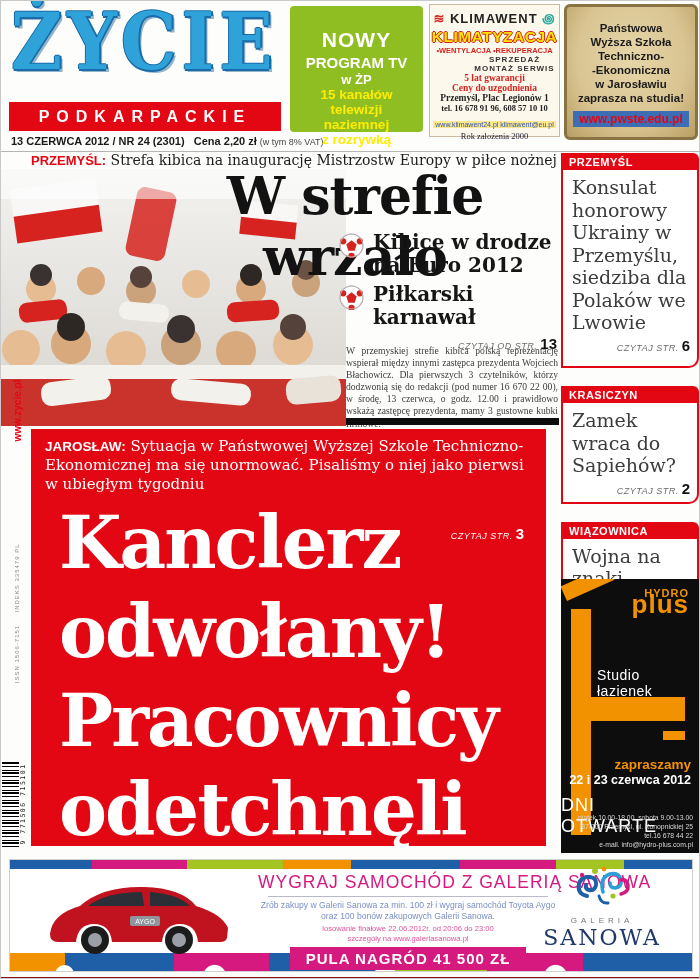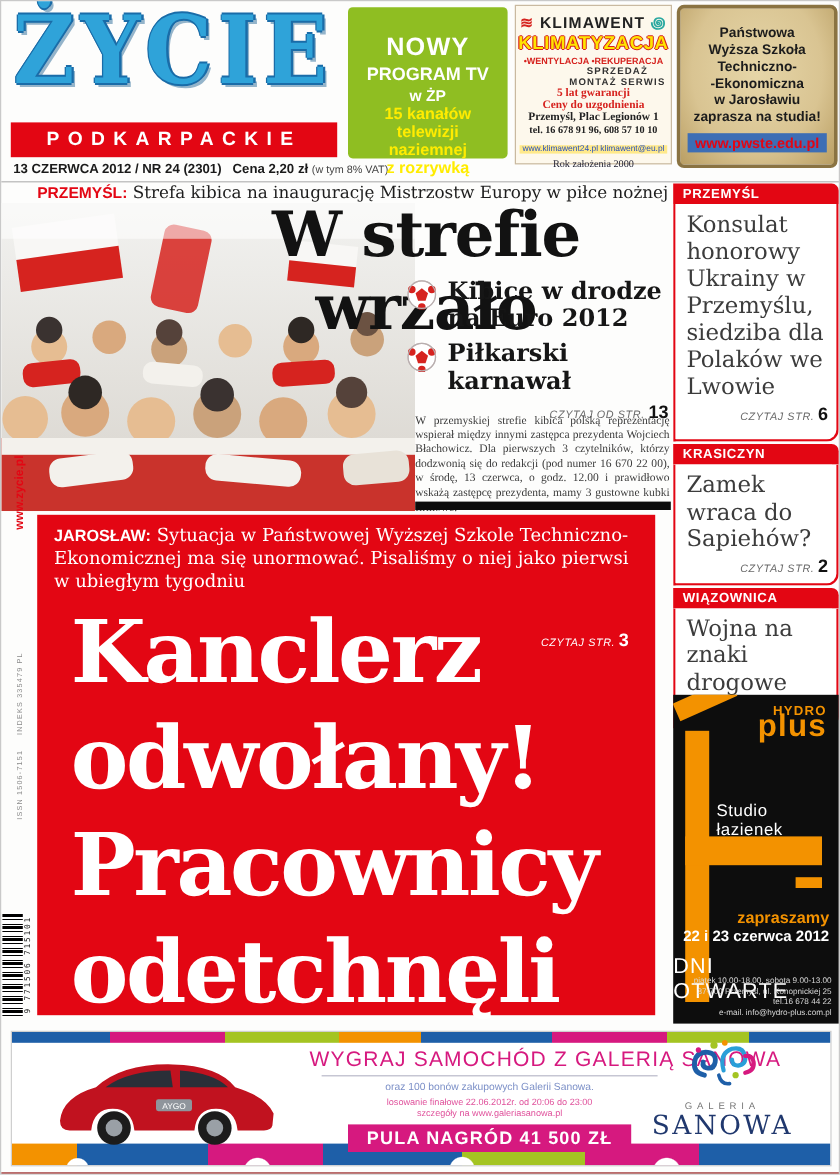--- a/index.html
+++ b/index.html
@@ -83,21 +83,21 @@
   #v-index{left:-26px;top:574px;width:84px;color:#8a8a8a;font-size:6px;letter-spacing:1px;}
   #v-issn{left:-26px;top:650px;width:84px;color:#8a8a8a;font-size:6px;letter-spacing:1px;}
   #barcode-wrap{left:-31px;top:788px;width:94px;height:30px;display:flex;flex-direction:column;align-items:center;}
   #barcode-bars{width:86px;height:17px;
      background:repeating-linear-gradient(90deg,#000 0 1px,#fff 1px 3px,#000 3px 5px,#fff 5px 6px,#000 6px 7px,#fff 7px 10px);}
   #barcode-digits{font-family:"DejaVu Sans Mono",monospace;font-size:6.5px;color:#111;letter-spacing:1.5px;}
   #barcode-issue{position:absolute;right:-4px;top:-7px;font-size:7px;font-weight:bold;color:#111;letter-spacing:2px;}
 
   
   #sidebar{left:560px;top:152px;width:138px;display:flex;flex-direction:column;}
-  .side-item{margin-bottom:2px;}
+  .side-item{margin-bottom:18px;}
   .side-tab{background:#e30613;color:#fff;font-weight:bold;font-size:11px;letter-spacing:.5px;
      padding:3px 8px 2px;border-radius:0 6px 0 0;}
   .side-box{border:2px solid #e30613;border-top:none;background:#fff;padding:6px 7px 4px 9px;
      border-radius:0 0 10px 0;}
   .side-title{font-family:"DejaVu Serif",serif;font-size:19px;line-height:22.5px;color:#3c3c3c;}
   .side-read{text-align:right;margin-top:3px;}
 
   
   #ad-hydro{left:560px;top:578px;width:138px;height:274px;background:#0d0d0d;overflow:hidden;}
   #hydro-vbar{position:absolute;left:10px;top:30px;width:20px;height:226px;background:#f39200;}
@@ -364,20 +364,21 @@
           <circle cx="57" cy="68" r="7" fill="#9aa0a6"></circle>
         <circle cx="141" cy="68" r="14" fill="#1c1c1c"></circle>
           <circle cx="141" cy="68" r="7" fill="#9aa0a6"></circle>
         <rect x="92" y="44" width="30" height="10" rx="2" fill="#8f959c"></rect>
         <text x="107" y="52" text-anchor="middle" font-size="7" font-family="Liberation Sans, sans-serif" fill="#fff">AYGO</text>
       </svg>
     </div>
     <div id="sanowa-center">
       <div id="sanowa-title">WYGRAJ SAMOCHÓD Z GALERIĄ SANOWA</div>
       <div id="sanowa-div"></div>
+      <div class="sanowa-blue">Zrób zakupy w Galerii Sanowa za min. 100 zł i wygraj samochód Toyota Aygo</div>
       <div class="sanowa-blue">oraz 100 bonów zakupowych Galerii Sanowa.</div>
       <div class="sanowa-pink" style="margin-top:3px">losowanie finałowe 22.06.2012r. od 20:06 do 23:00</div>
       <div class="sanowa-pink">szczegóły na www.galeriasanowa.pl</div>
       <div id="sanowa-prize">PULA NAGRÓD 41 500 ZŁ</div>
     </div>
     <div id="sanowa-logo">
       <svg width="58" height="44" viewBox="0 0 58 44">
         <path d="M14 30 Q4 28 6 18 Q8 10 17 11 Q24 12 23 19 Q22 25 16 24 Q12 23 13 19" fill="none" stroke="#1e5fa8" stroke-width="4" stroke-linecap="round"></path>
         <path d="M30 26 Q26 12 37 8 Q46 6 48 14 Q49 21 42 22 Q37 22 37 17" fill="none" stroke="#2a9fd8" stroke-width="3.5" stroke-linecap="round"></path>
         <path d="M48 28 Q56 26 55 19 Q54 13 48 14" fill="none" stroke="#d6197f" stroke-width="3.5" stroke-linecap="round"></path>

